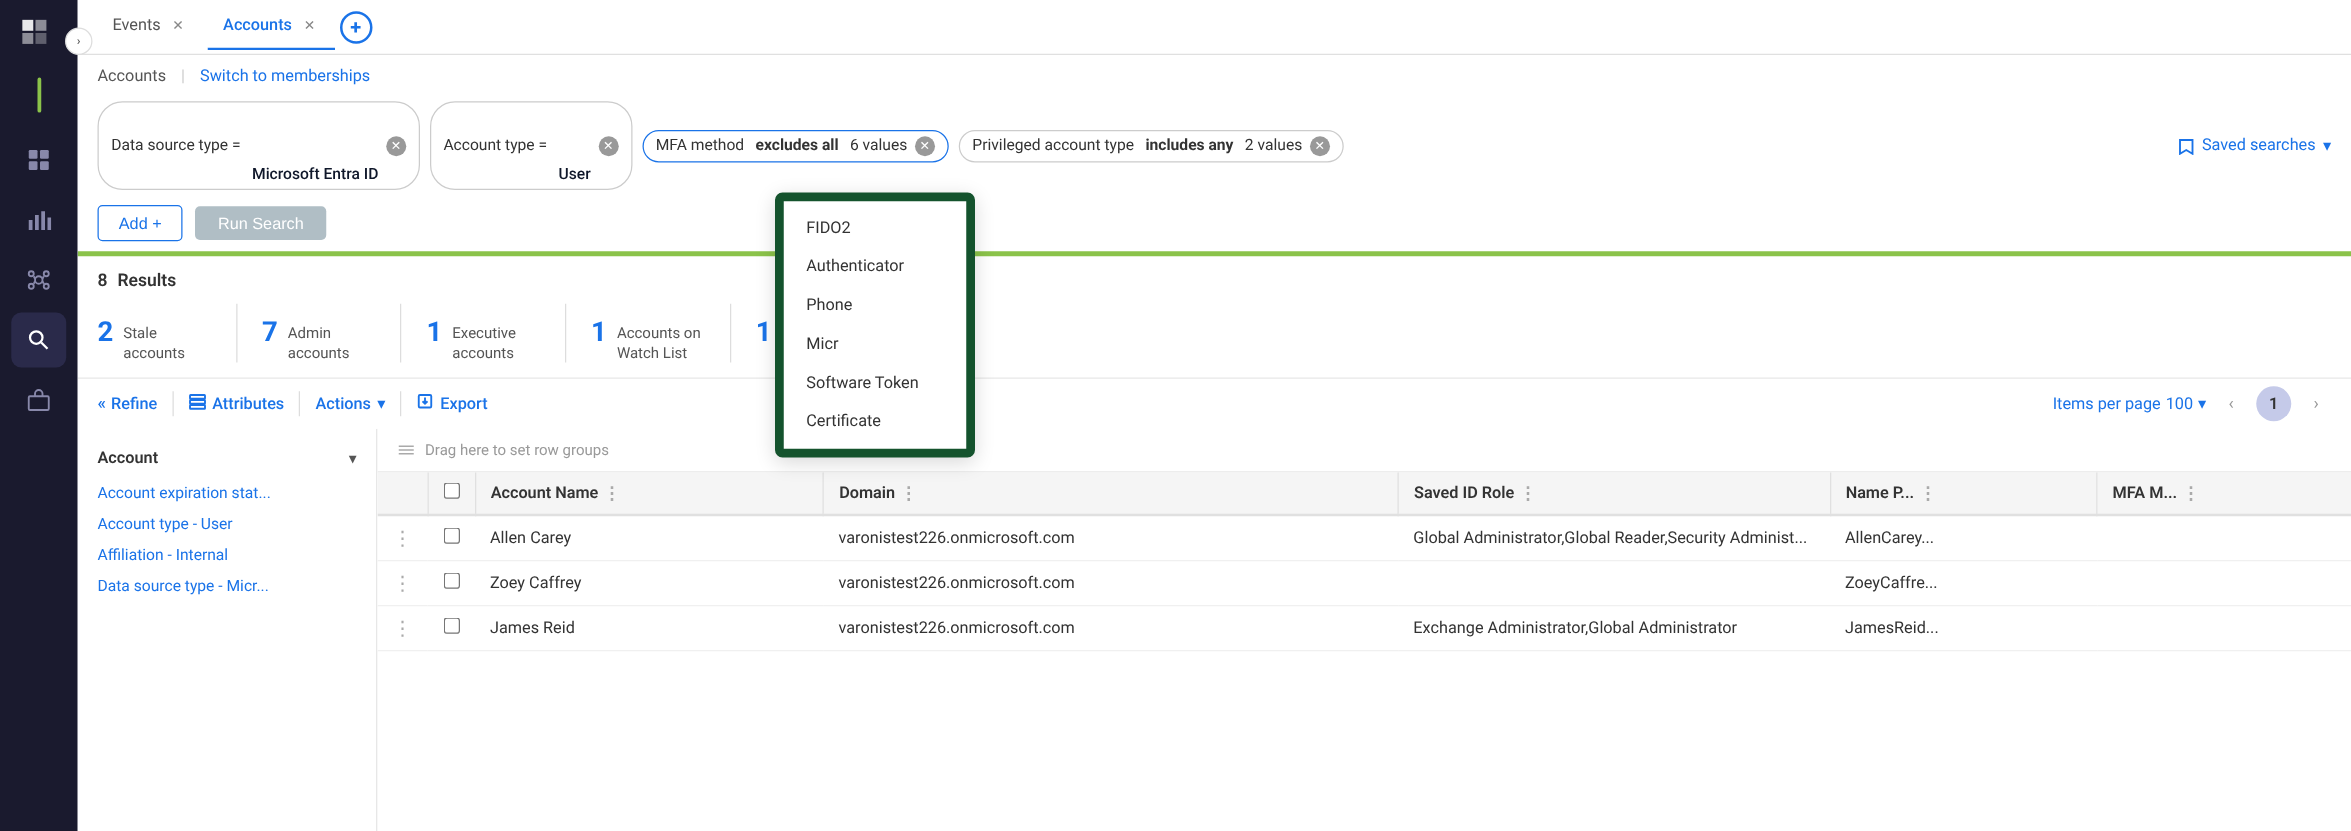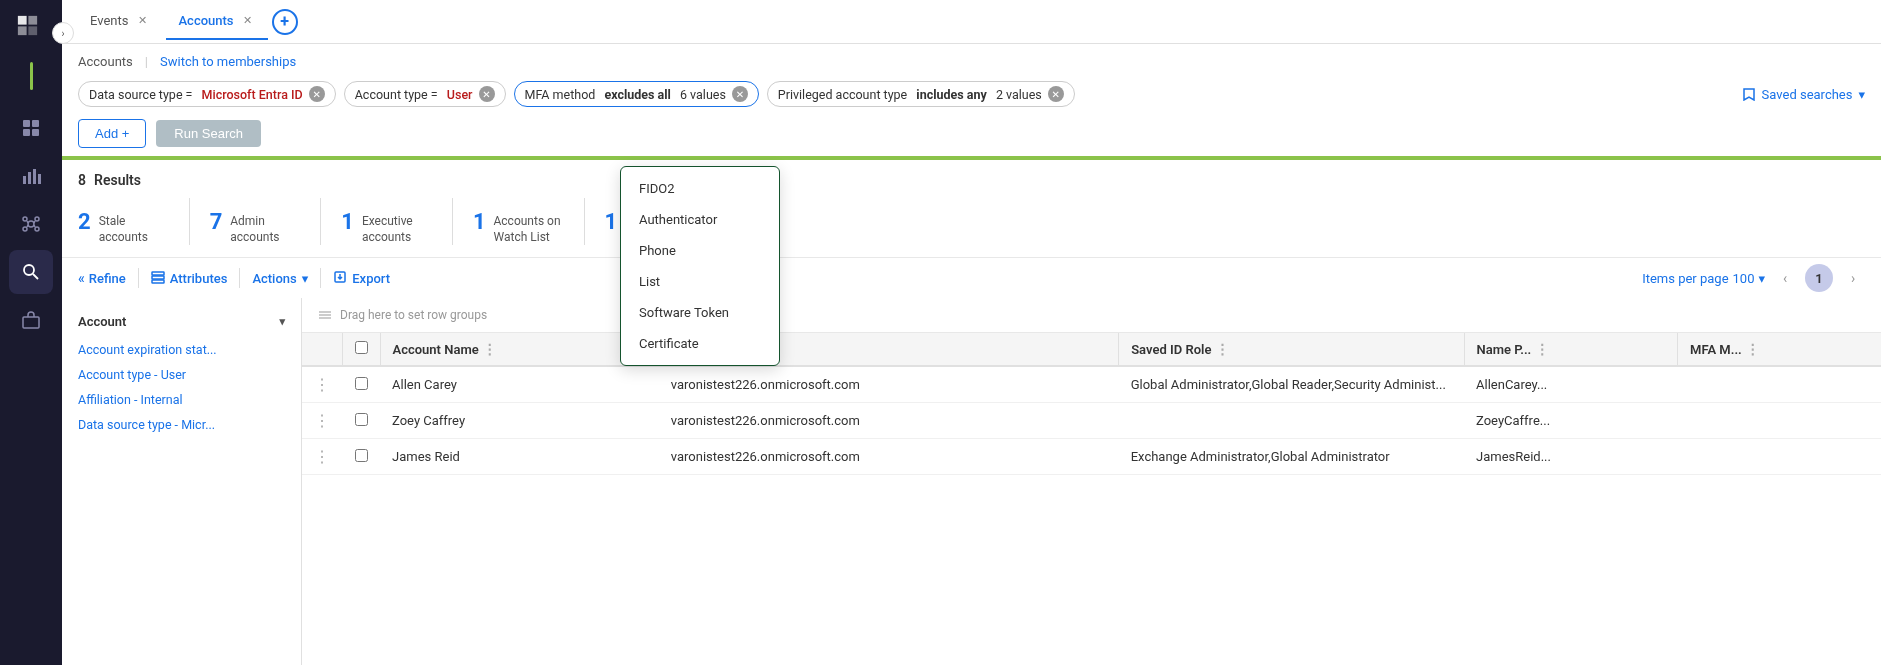--- a/index.html
+++ b/index.html
@@ -174,22 +174,23 @@
       border-radius: 20px;
       background: #fff;
       font-size: 12.5px;
       color: #333;
       white-space: nowrap;
     }
     .filter-chip.active-filter {
       border-color: #ccc;
     }
     .filter-chip .chip-value {
-      color: #b91c1c;
+      color: #0f172a;
       font-weight: 500;
+      margin-top: 46px;
     }
     .filter-chip .chip-bold {
       font-weight: 700;
       color: #333;
     }
     .filter-chip .remove-btn {
       width: 16px;
       height: 16px;
       border-radius: 50%;
       background: #999;
@@ -464,27 +465,27 @@
     
     .dropdown-overlay {
       position: fixed;
       top: 0; left: 0; right: 0; bottom: 0;
       z-index: 100;
       pointer-events: none;
     }
     .dropdown-menu {
       position: absolute;
       background: #fff;
-      border: 1px solid #14532d;
+      border: 7px solid #14532d;
       border-radius: 6px;
       box-shadow: 0 4px 16px rgba(0,0,0,0.15);
       padding: 6px 0;
       min-width: 160px;
       z-index: 200;
-      top: 166px;
+      top: 154px;
       left: 620px;
       pointer-events: all;
     }
     .dropdown-item {
       padding: 8px 18px;
       font-size: 13px;
       color: #333;
       cursor: pointer;
     }
   </style>
@@ -785,17 +786,17 @@
       </div>
     </div>
   </div>
 </div>
 
 <div class="dropdown-overlay">
   <div class="dropdown-menu">
     <div class="dropdown-item">FIDO2</div>
     <div class="dropdown-item">Authenticator</div>
     <div class="dropdown-item">Phone</div>
-    <div class="dropdown-item">List</div>
+    <div class="dropdown-item">Micr</div>
     <div class="dropdown-item">Software Token</div>
     <div class="dropdown-item">Certificate</div>
   </div>
 </div>
 
 </body></html>

